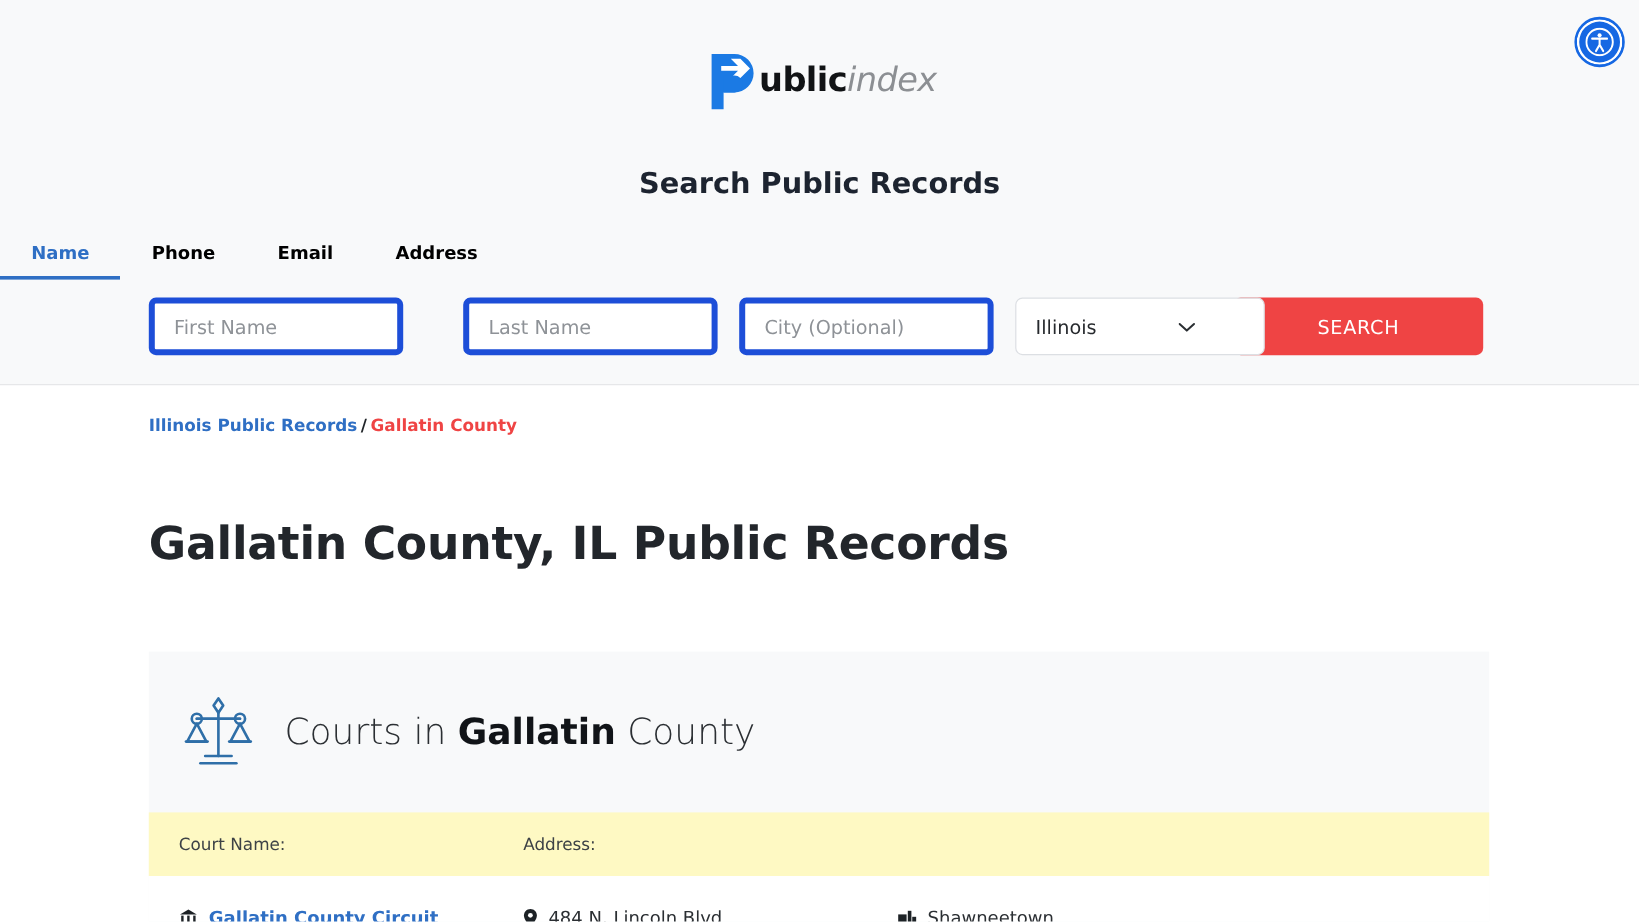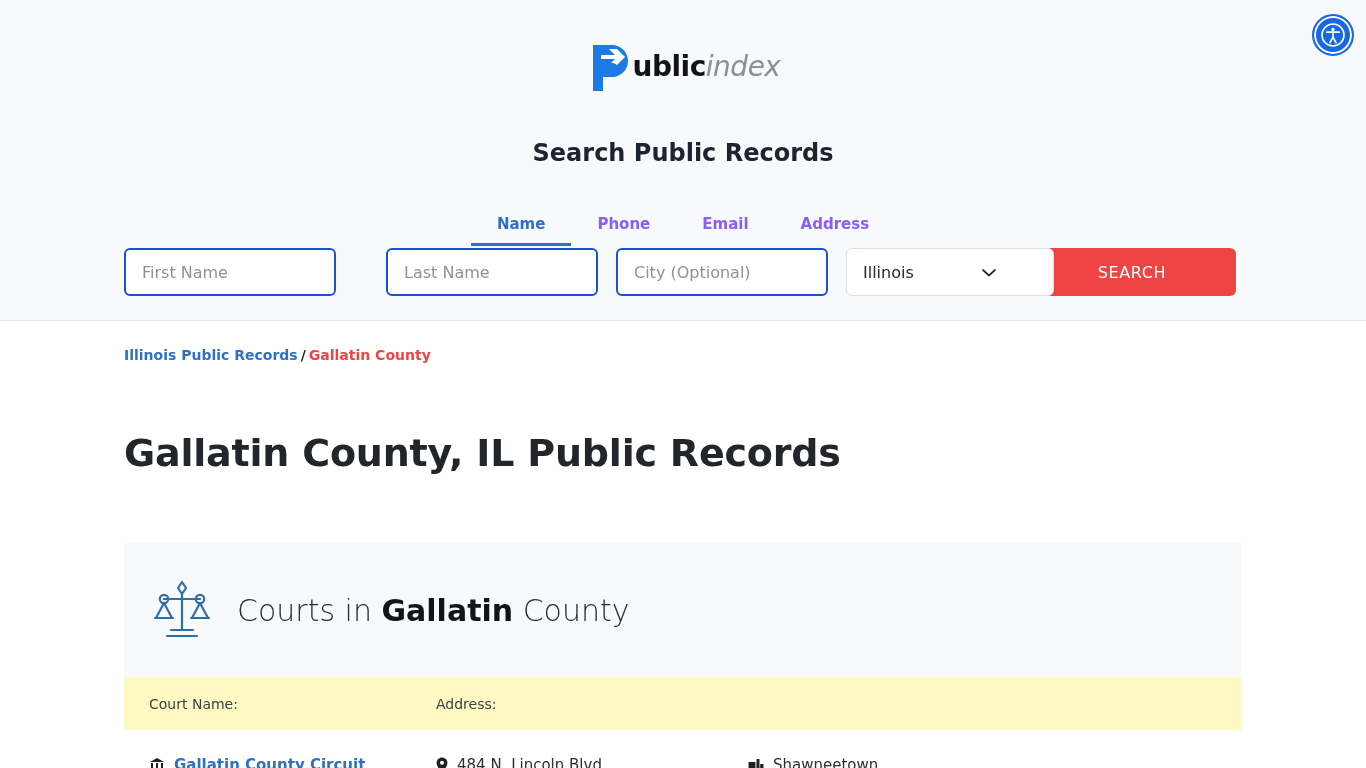--- a/index.html
+++ b/index.html
@@ -84,28 +84,26 @@
     color: #1d2430;
   }
 
   
   .tabs {
     position: absolute;
     top: 196px;
     left: 0;
     width: 1366px;
     display: flex;
-    justify-content: center;
     gap: 0;
-    margin-top: 13px;
   }
   .tab {
     font-size: 15px;
     font-weight: 700;
-    color: #8b5cf6;
+    color: #000000;
     padding: 6px 26px 10px 26px;
     cursor: pointer;
     border-bottom: 3px solid transparent;
     white-space: nowrap;
   }
   .tab.active {
     color: #2f6fc4;
     border-bottom-color: #2f6fc4;
   }
 
@@ -114,21 +112,21 @@
     position: absolute;
     top: 248px;
     left: 124px;
     width: 1118px;
     display: flex;
     gap: 18px;
   }
   .field {
     height: 48px;
     background: #ffffff;
-    border: 2px solid #1d4ed8;
+    border: 5px solid #1d4ed8;
     border-radius: 6px;
     font-size: 16px;
     color: #3c4043;
     padding: 0 16px;
     font-family: "DejaVu Sans", "Liberation Sans", sans-serif;
     outline: none;
   }
   .field::placeholder { color: #8e9297; }
   .f-first { width: 212px; }
   .f-last  { width: 212px; margin-left: 32px; }

